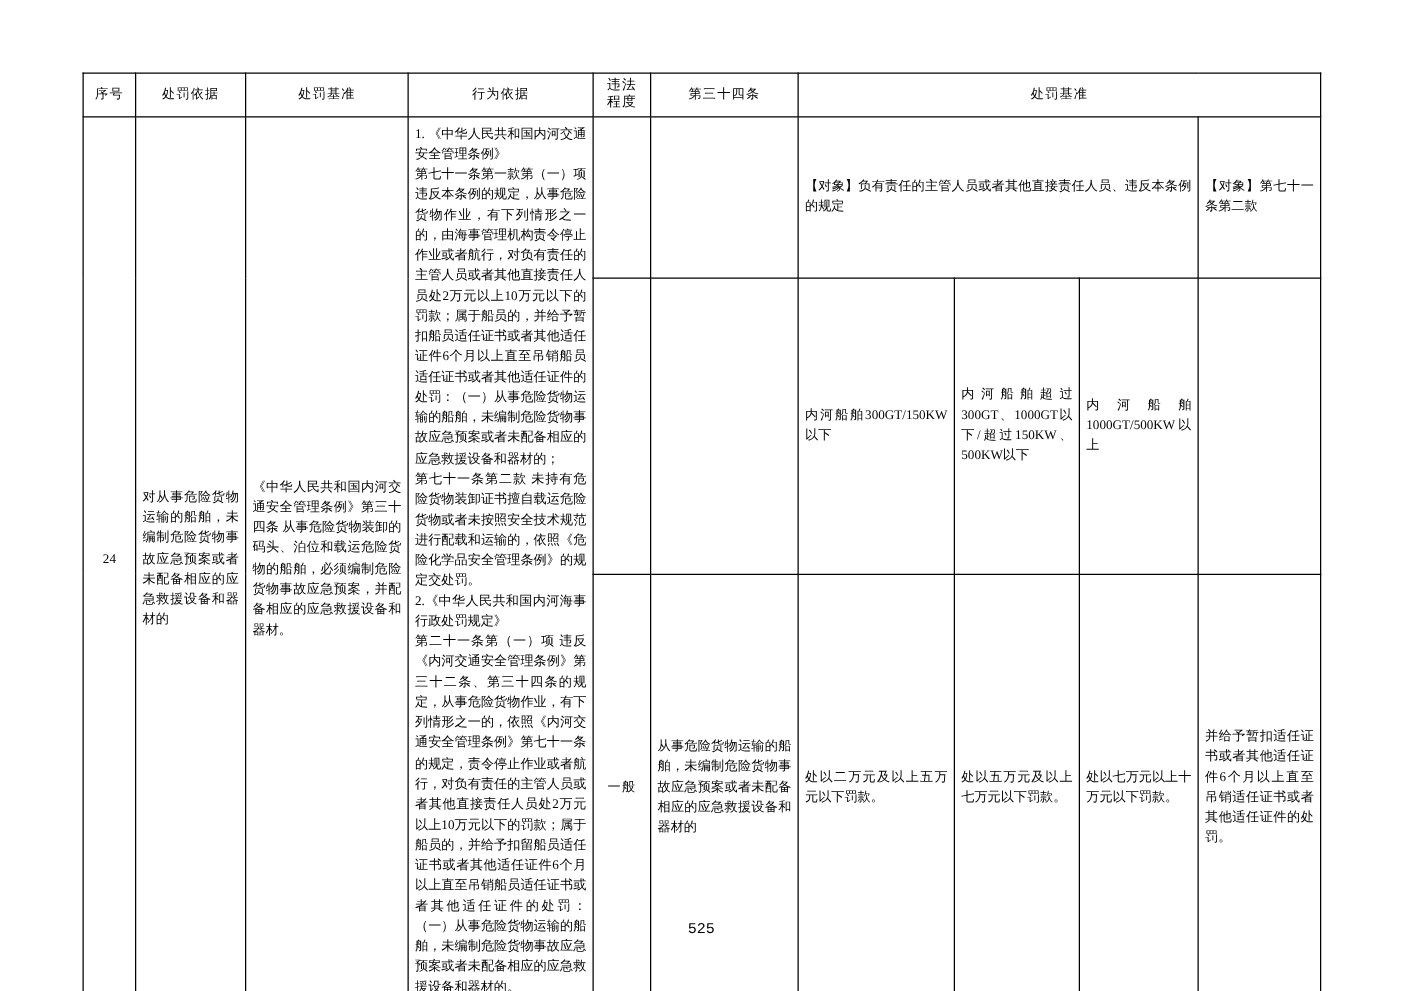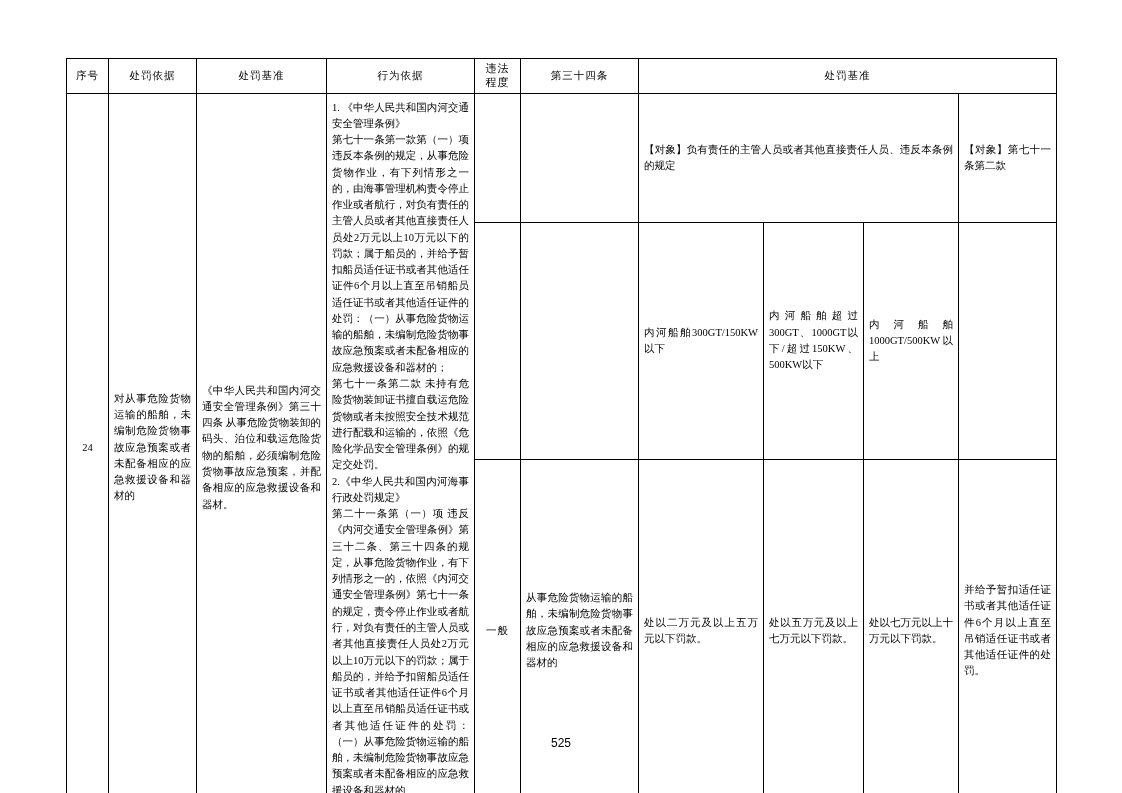--- a/index.html
+++ b/index.html
@@ -73,21 +73,21 @@
     font-size: 11px;
     letter-spacing: 1px;
   }
   .page-number {
     position: absolute;
     left: 0;
     right: 0;
     top: 736px;
     text-align: center;
     font-size: 12px;
-    font-family: Liberation Sans, sans-serif;
+    font-family: Liberation Mono, monospace;
   }
 </style>
 </head>
 <body>
 
 <div class="page">
   <div class="table-wrap">
     <table class="doc-table">
       <colgroup>
         <col class="c-seq">

